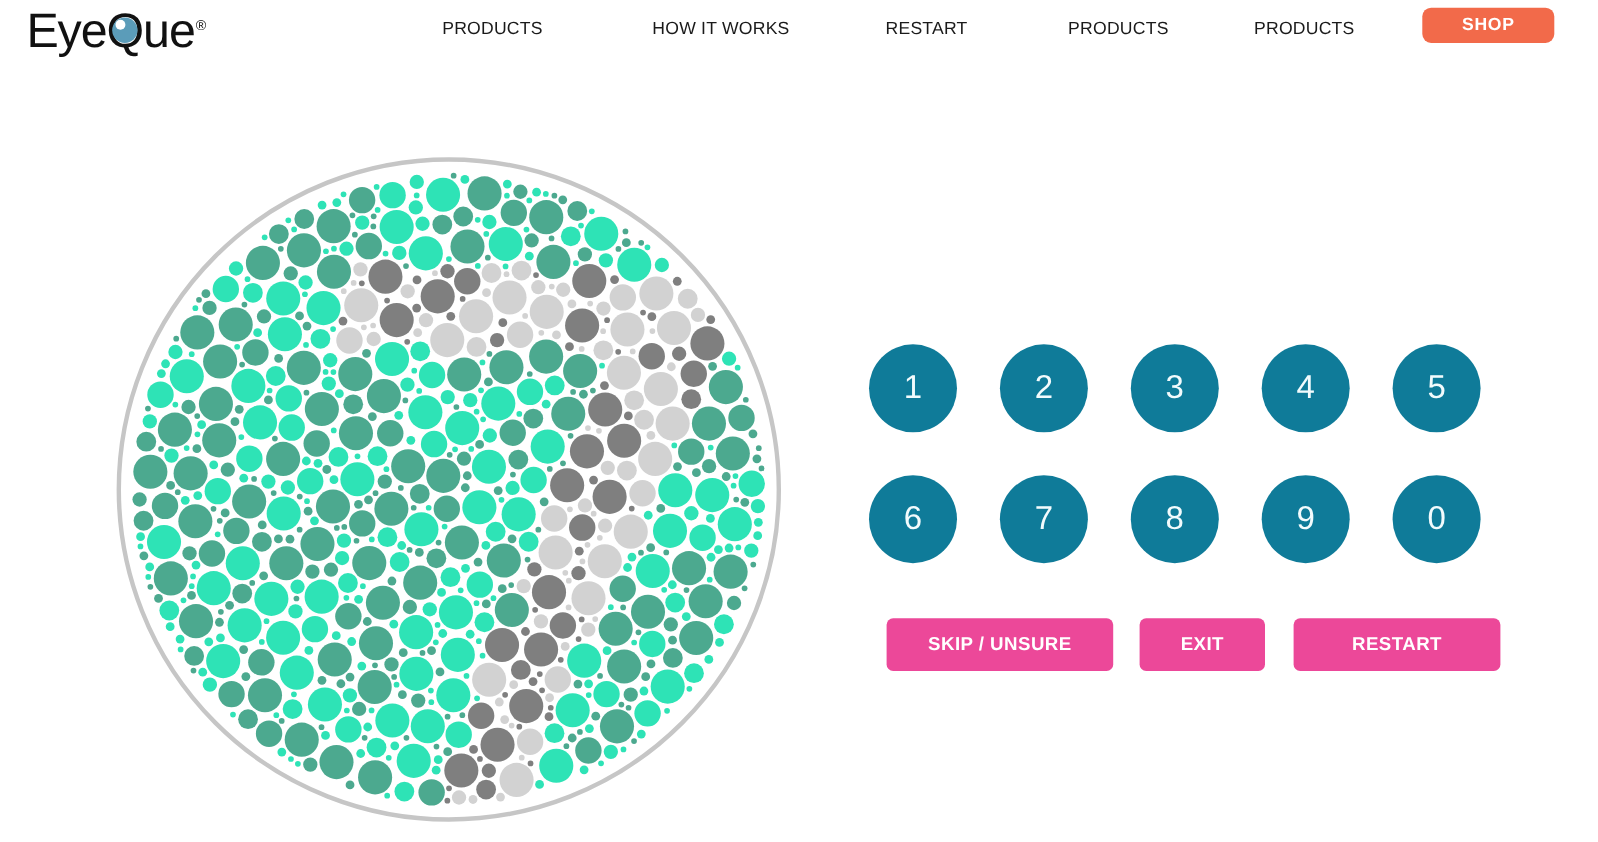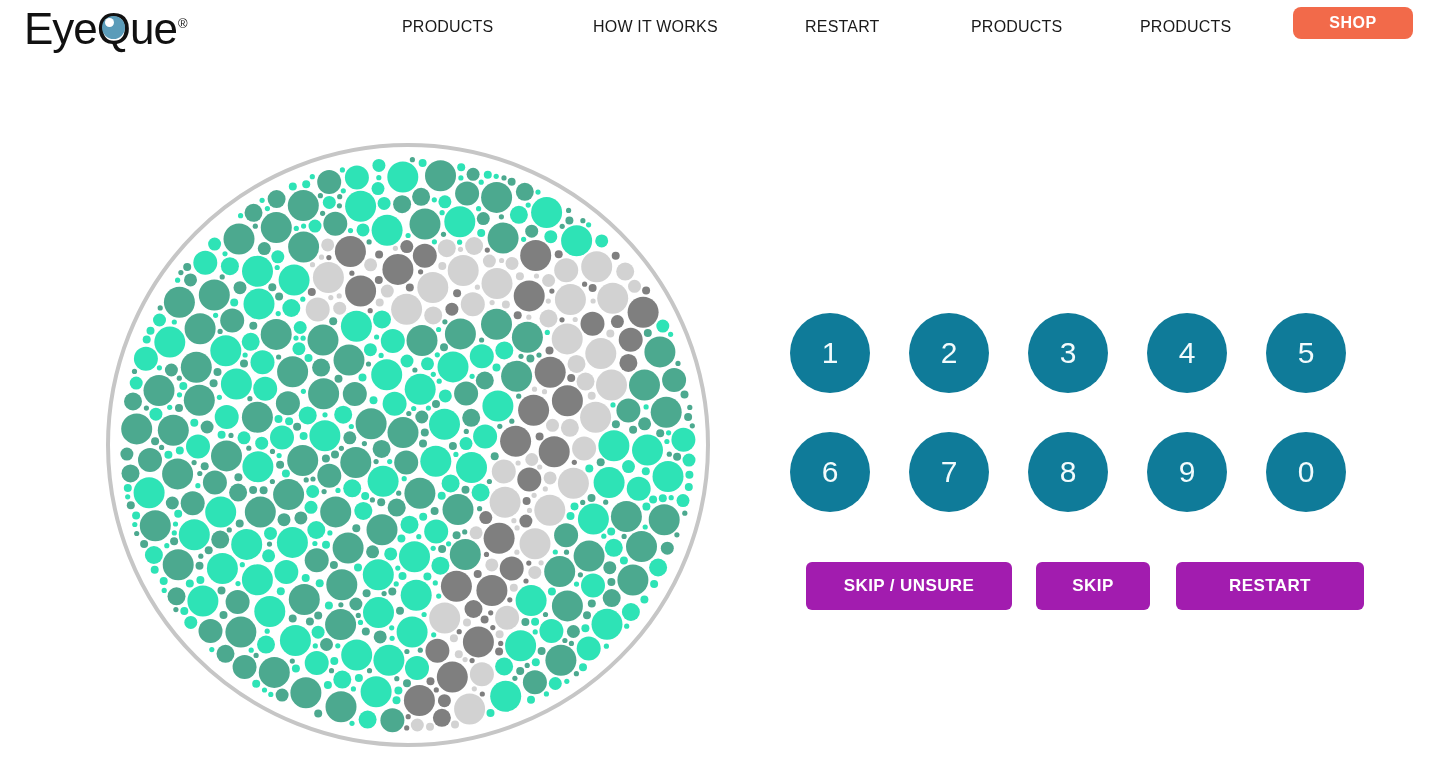--- a/index.html
+++ b/index.html
@@ -123,21 +123,21 @@
     cursor: pointer;
     display: flex; align-items:center; justify-content:center;
     padding: 0; line-height: 1;
   }
 
   
   .actions { position:absolute; left: 806px; top: 562px; }
   .act-btn {
     position: absolute;
     height: 48px;
-    background: #a21caf;
+    background: #ec4899;
     border: none;
     border-radius: 6px;
     color: #ffffff;
     font-size: 17px;
     font-weight: bold;
     letter-spacing: 0.4px;
     font-family: "Liberation Sans", sans-serif;
     cursor: pointer;
     display:flex; align-items:center; justify-content:center;
     padding: 0 16px;
@@ -915,17 +915,17 @@
       <button class="num-btn" style="left: 476px; top: 0px; background: rgb(15, 123, 153); color: rgb(242, 251, 253);">5</button>
       <button class="num-btn" style="left: 0px; top: 119px; background: rgb(15, 123, 153); color: rgb(242, 251, 253);">6</button>
       <button class="num-btn" style="left: 119px; top: 119px; background: rgb(15, 123, 153); color: rgb(242, 251, 253);">7</button>
       <button class="num-btn" style="left: 238px; top: 119px; background: rgb(15, 123, 153); color: rgb(242, 251, 253);">8</button>
       <button class="num-btn" style="left: 357px; top: 119px; background: rgb(15, 123, 153); color: rgb(242, 251, 253);">9</button>
       <button class="num-btn" style="left: 476px; top: 119px; background: rgb(15, 123, 153); color: rgb(242, 251, 253);">0</button>
     </div>
 
   <div class="actions">
     <button class="act-btn act-skip">SKIP / UNSURE</button>
-    <button class="act-btn act-exit">SKIP</button>
+    <button class="act-btn act-exit">EXIT</button>
     <button class="act-btn act-restart">RESTART</button>
   </div>
 
 </div>
 
 </body></html>

